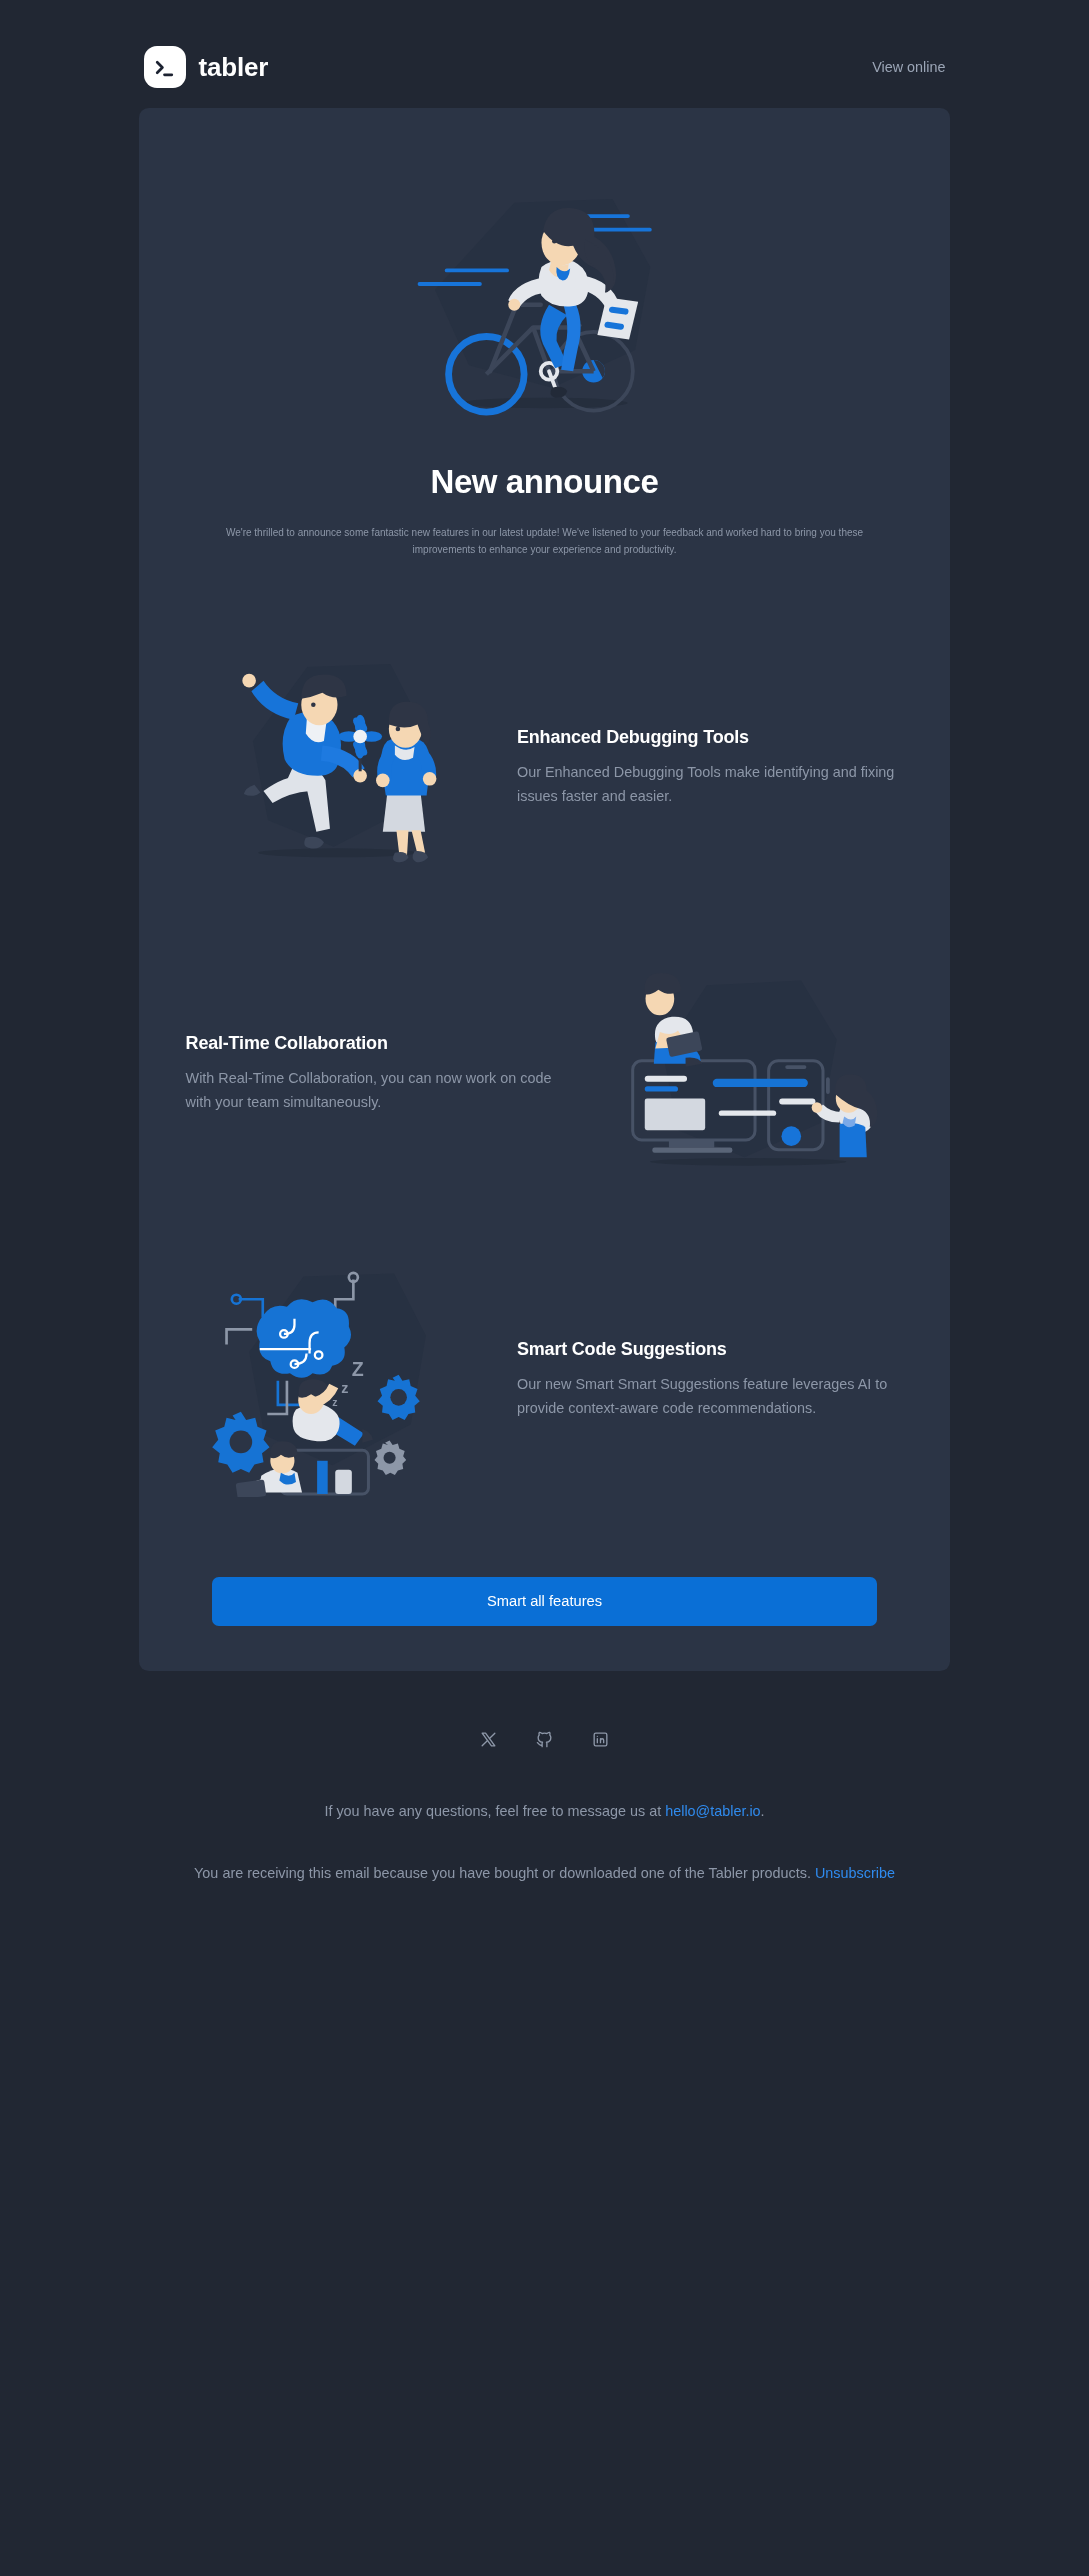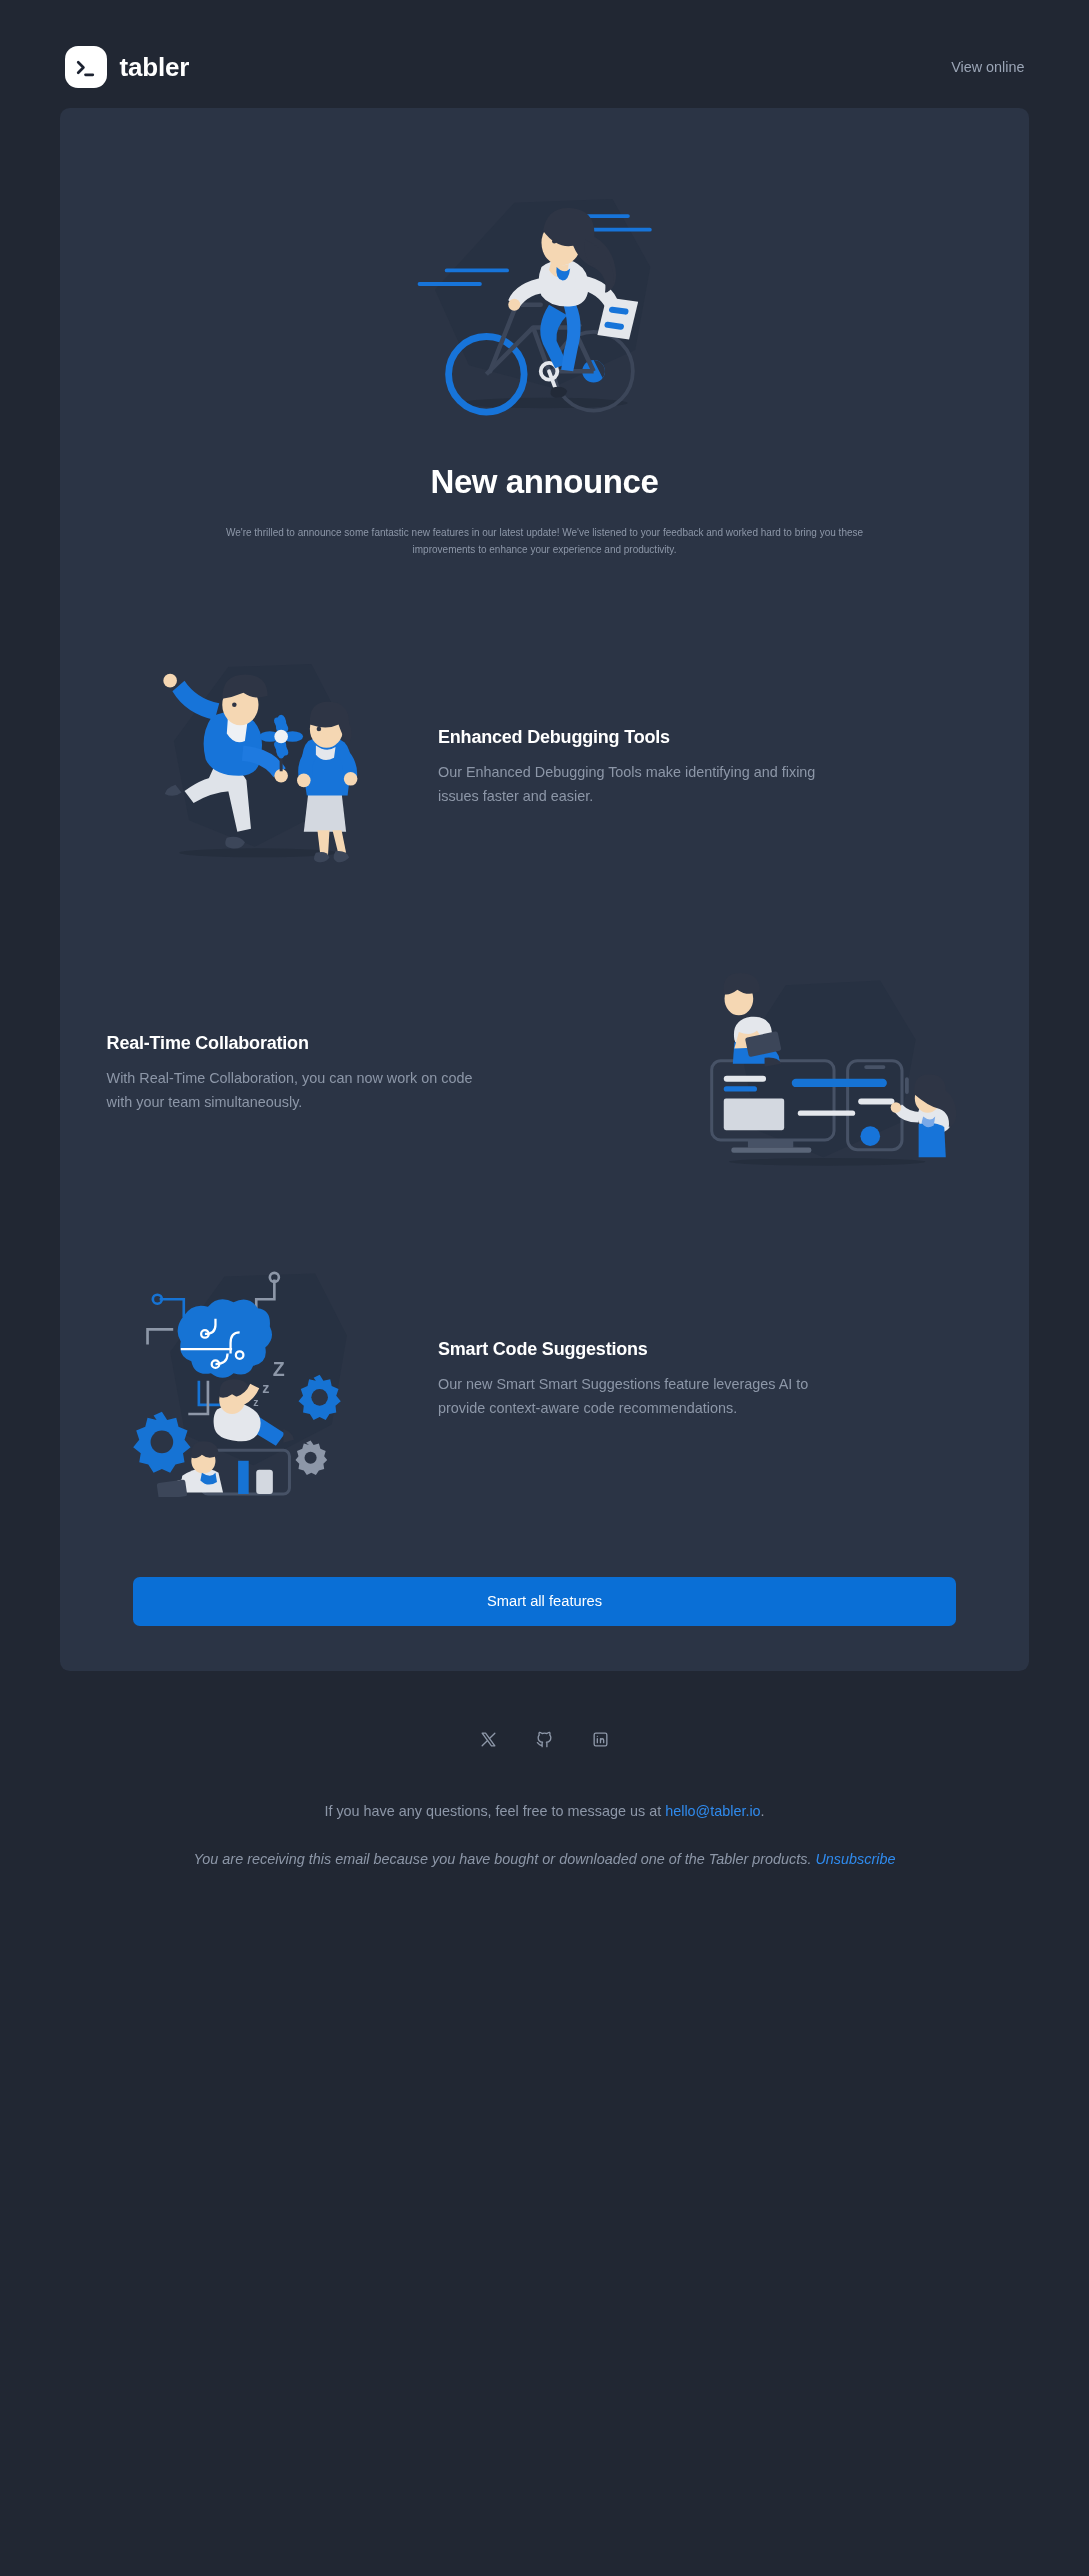--- a/index.html
+++ b/index.html
@@ -7,21 +7,21 @@
   body {
     width: 1089px;
     height: 2576px;
     background: #212733;
     font-family: "Liberation Sans", sans-serif;
     -webkit-font-smoothing: antialiased;
     overflow: hidden;
   }
 
   .email-wrap {
-    width: 969px;
+    width: 811px;
     margin: 0 auto;
     padding-top: 36px;
   }
 
   
   .header {
     display: flex;
     align-items: center;
     justify-content: space-between;
     height: 62px;
@@ -155,21 +155,21 @@
     justify-content: center;
     color: #8d97a8;
   }
 
   .footer-line {
     font-size: 14.4px;
     line-height: 1.63;
     color: #8d97a8;
   }
   .footer-contact { margin-top: 47px; }
-  .footer-reason  { margin-top: 25px; font-style: italic; }
+  .footer-reason  { margin-top: 39px; }
   .footer-copy    { margin-top: 36px; }
   .footer-link {
     color: #2f8bef;
     text-decoration: none;
   }
 </style>
 </head>
 <body>
 
 <div class="email-wrap">

